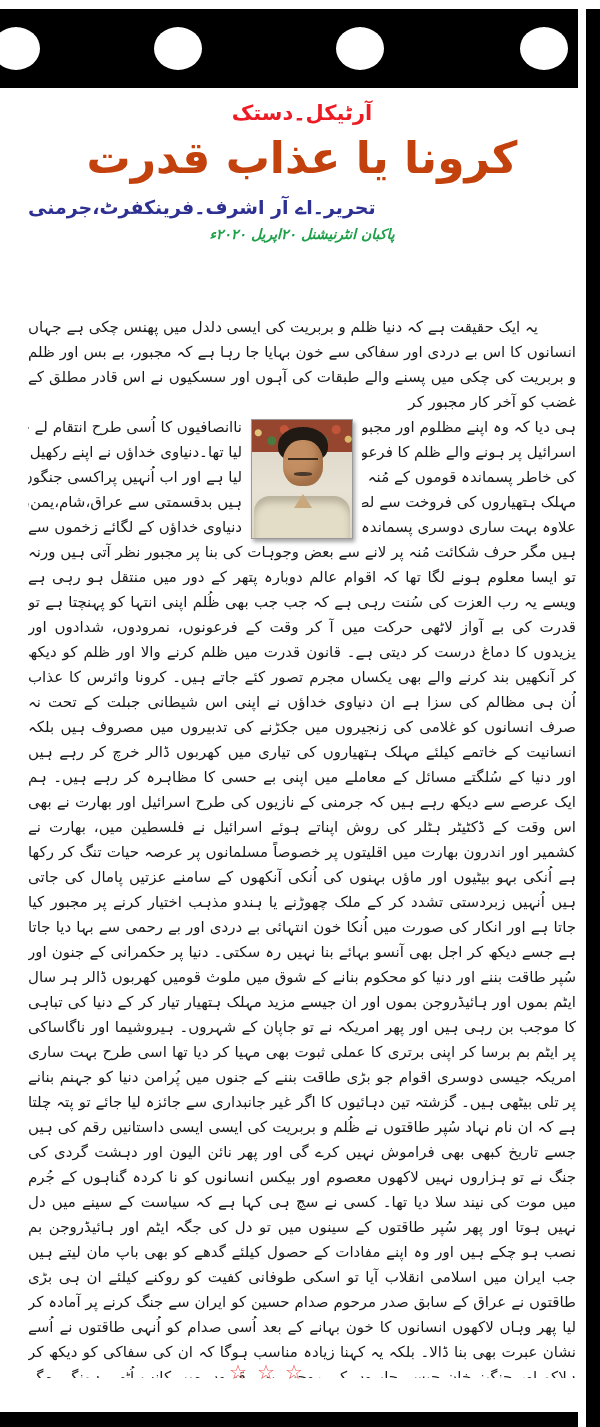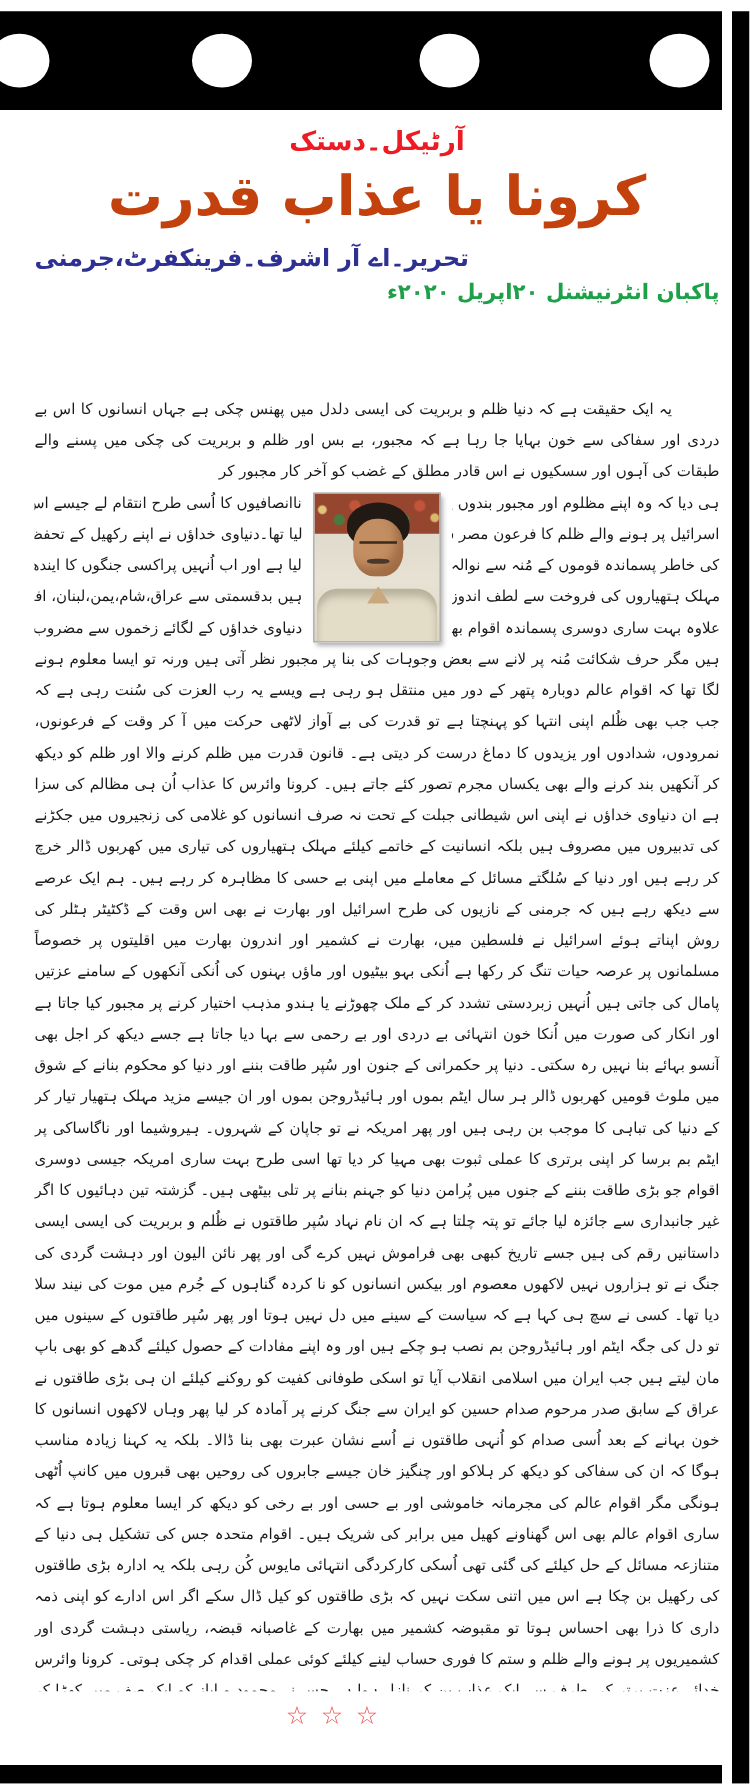--- a/index.html
+++ b/index.html
@@ -19,23 +19,23 @@
 
   
   .content {
     position:absolute; top:88px; right:14px; width:572px;
     padding:0 10px 0 14px; box-sizing:border-box;
     direction:rtl; color:#1a1a1a;
   }
   .kicker   { margin-top:12px; text-align:center; color:var(--kicker_red,#ed1c24); font-size:21px; font-weight:bold; line-height:26px; }
   .title    { margin-top:4px;  text-align:center; color:#c2410c; font-size:44px; font-weight:bold; line-height:55px; letter-spacing:-1px; }
   .byline   { margin-top:10px; text-align:left; color:var(--byline_blue,#2e3192); font-size:19px; font-weight:bold; line-height:24px; }
-  .dateline { margin-top:6px;  color:var(--dateline_green,#1da048); font-size:17px; font-weight:bold; line-height:18px; }
+  .dateline { margin-top:6px;  text-align:center; color:var(--dateline_green,#1da048); font-size:14px; font-weight:bold; line-height:18px;font-style:italic; }
 
-  .article { margin-top:72px; font-size:12px; line-height:25px; text-align:justify; }
+  .article { margin-top:72px; font-size:15px; line-height:25px; text-align:justify; }
   .intro   { text-indent:38px; margin:0; }
 
   .wrap-row { display:flex; direction:rtl; align-items:flex-start; }
   .wrap-col { flex:1; min-width:0; }
   .wrap-col .wrap-line { white-space:nowrap; overflow:hidden; line-height:25px; }
   .wrap-col.colright { padding-left:4px; }
   .wrap-col.colleft  { padding-right:4px; }
 
   .photo-frame {
     flex:0 0 auto; width:100px; height:118px; margin:4px 5px 0 5px;

